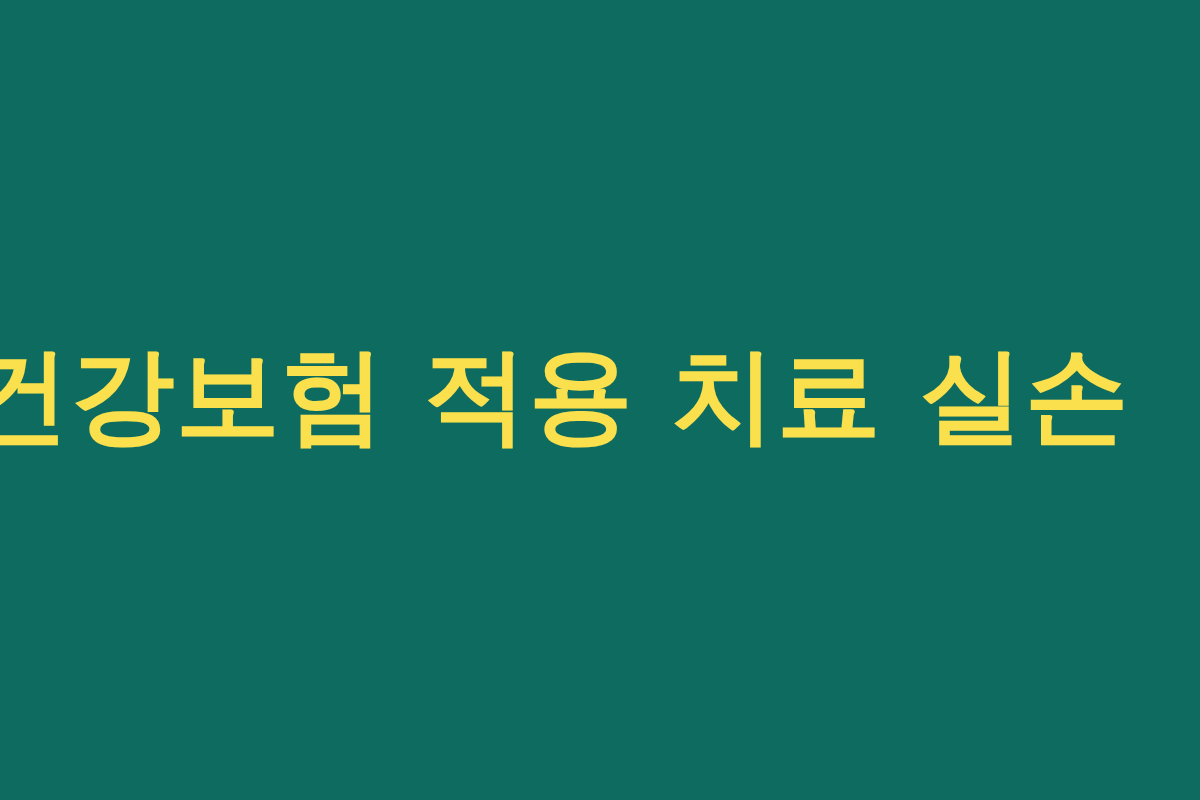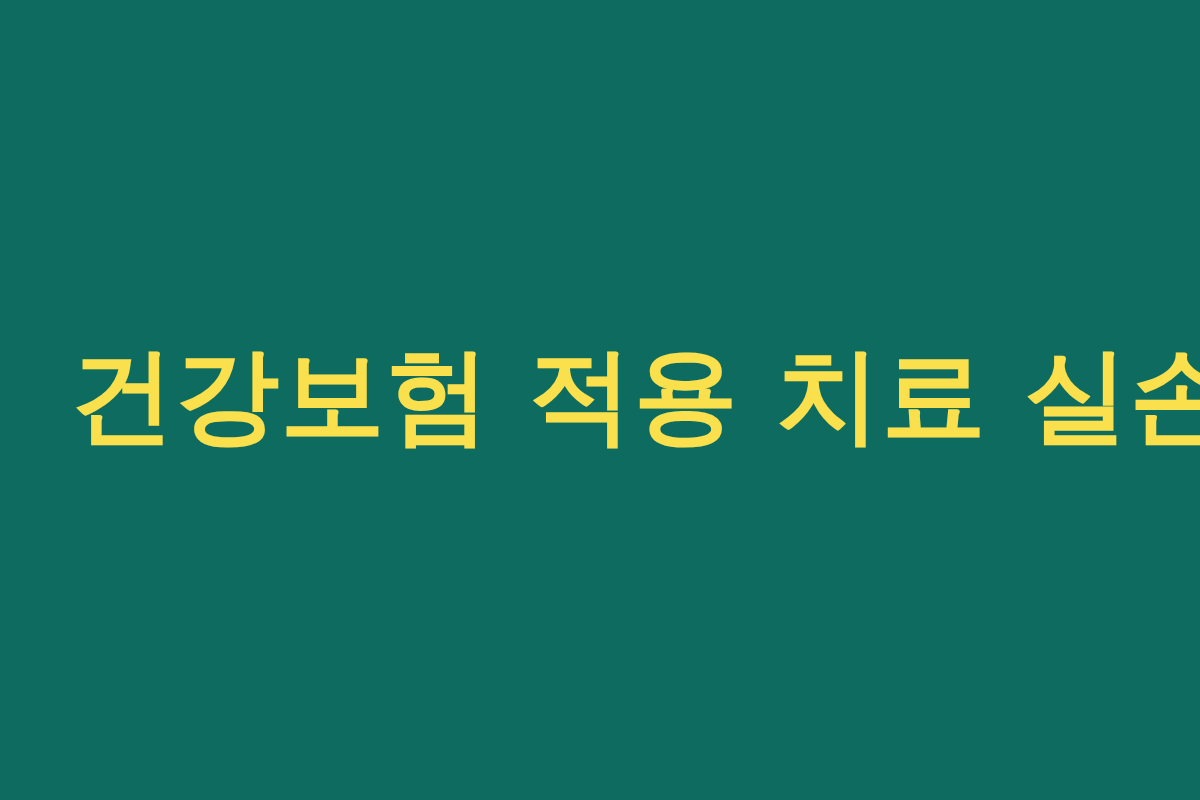--- a/index.html
+++ b/index.html
@@ -24,21 +24,21 @@
     align-items: center;
     justify-content: center;
     box-sizing: border-box;
   }
 
   .title-block {
     width: 1060px;
     text-align: center;
     display: flex;
     flex-direction: column;
-    align-items: flex-start;
+    align-items: flex-end;
     justify-content: center;
     
     margin-top: -10px;
   }
 
   .title-line {
     display: block;
     color: #F9E04C;
     font-family: "DejaVu Sans", "Liberation Sans", sans-serif;
     font-weight: 700;

